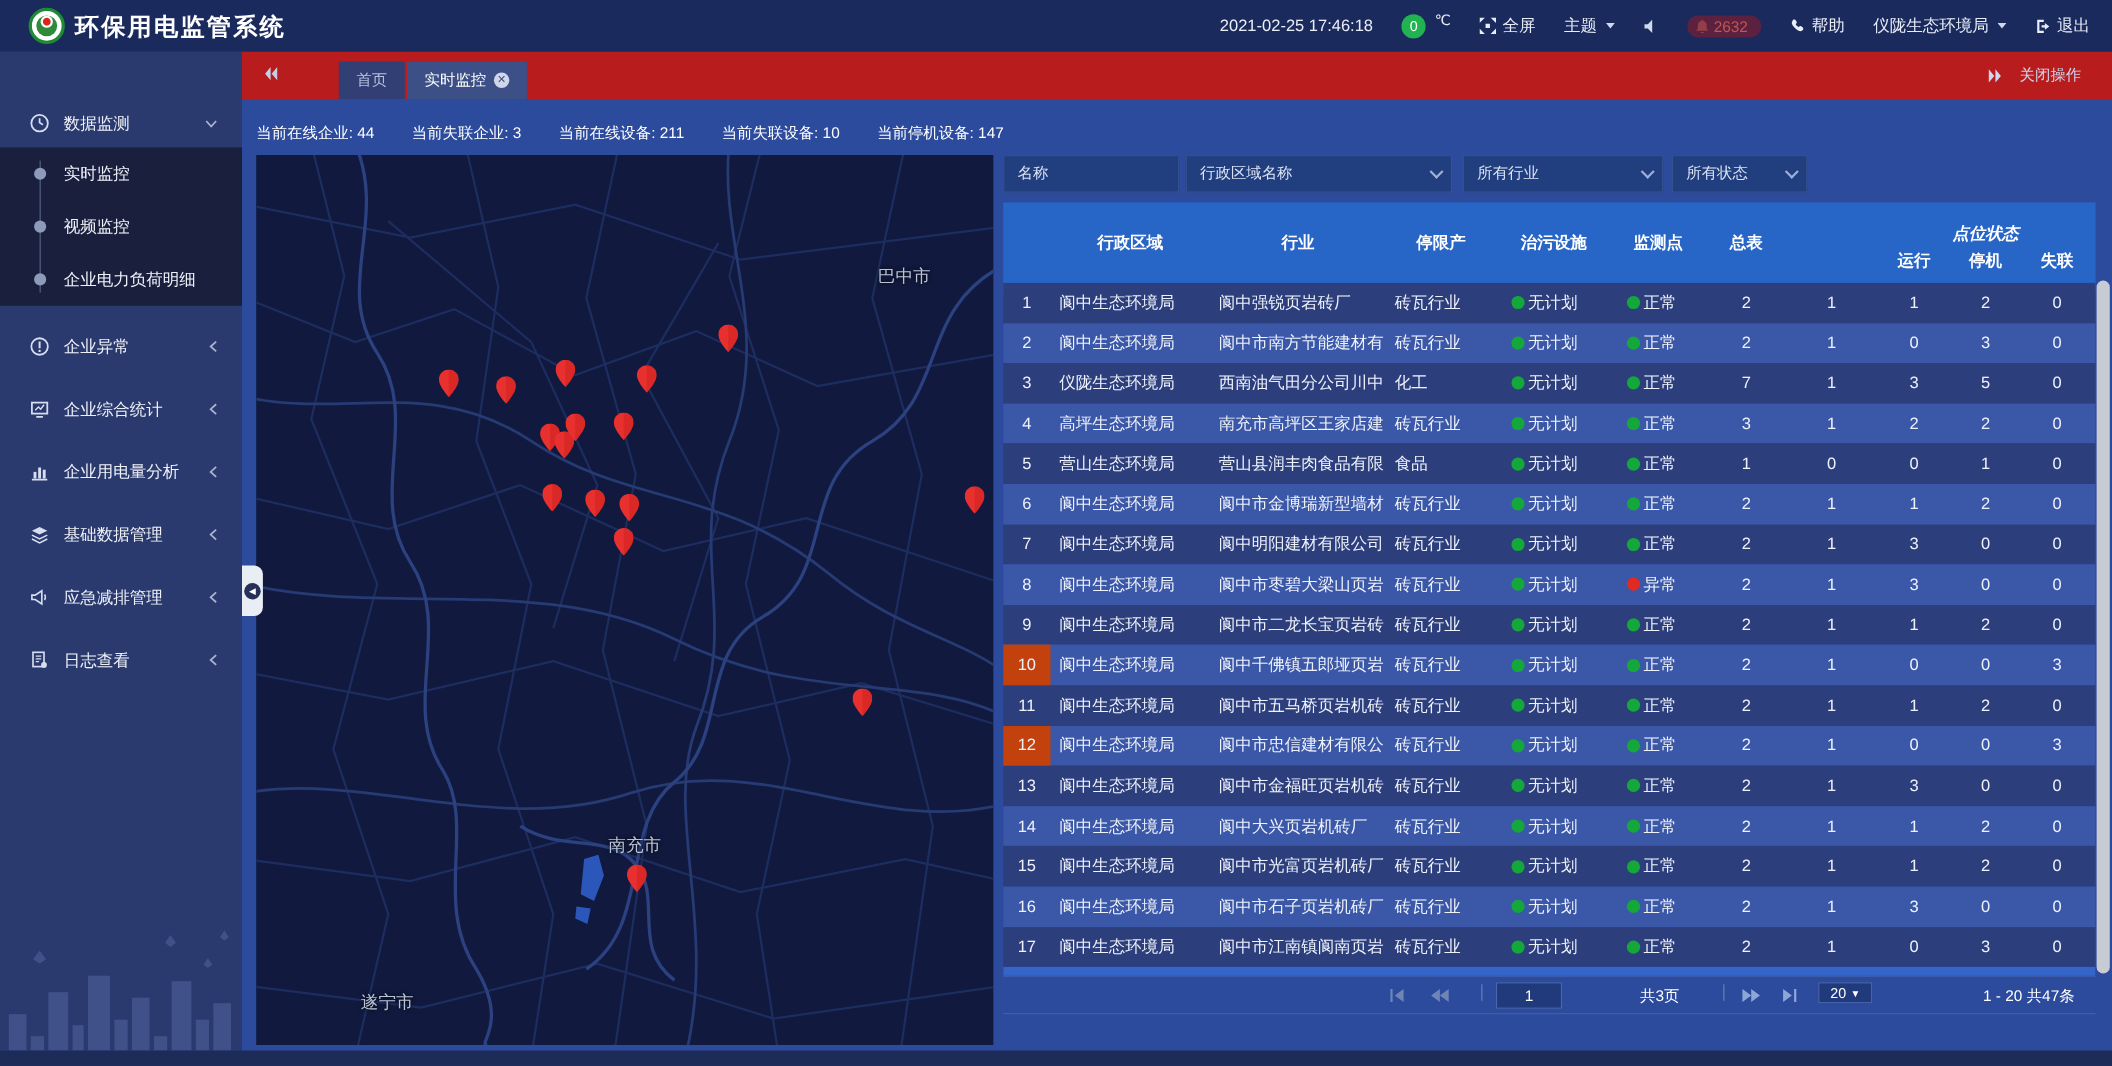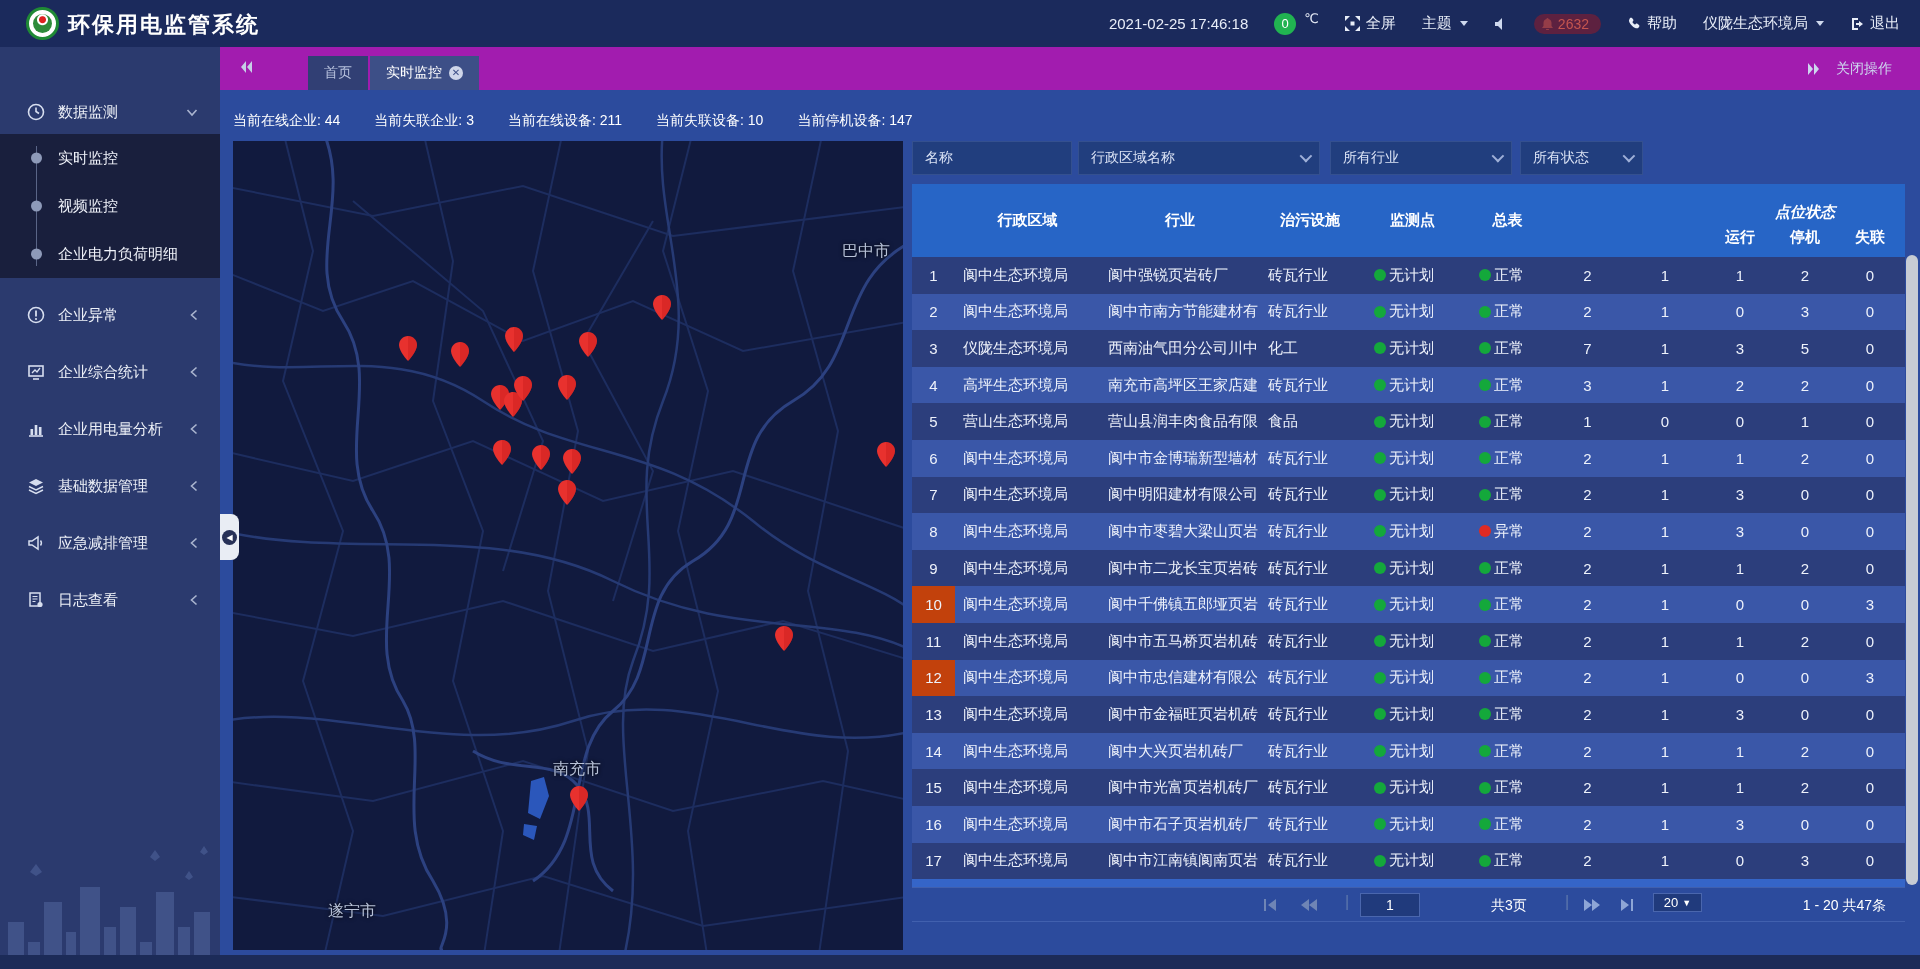--- a/index.html
+++ b/index.html
@@ -8,21 +8,21 @@
 #logo { position:absolute; left:26px; top:7px; width:33px; height:33px; border-radius:50%; background:#fff; border:3px solid #1f8a35; display:flex; align-items:center; justify-content:center; }
 #logo .inner { width:19px; height:19px; border-radius:50%; background:radial-gradient(circle at 50% 30%, #d22 0 3px, #fff 4px 5px, #2e8b3a 6px 100%); }
 #app-title { position:absolute; left:68px; top:10px; font-size:22px; font-weight:bold; letter-spacing:2px; color:#fff; }
 #topbar-right { position:absolute; right:20px; top:0; height:47px; display:flex; align-items:center; gap:26px; font-size:15px; color:#e8edf8; }
 .temp-badge { width:22px; height:22px; border-radius:50%; background:#21b351; color:#fff; font-size:13px; display:flex; align-items:center; justify-content:center; margin-right:-18px; }
 .temp-unit { font-size:13px; position:relative; top:-5px; }
 .tb-item { display:flex; align-items:center; gap:6px; cursor:pointer; }
 .caret-down { display:inline-block; width:0; height:0; border-left:4px solid transparent; border-right:4px solid transparent; border-top:5px solid #cfd9ee; margin-left:2px; }
 .notice-pill { background:#5d2140; border-radius:11px; padding:2px 12px 2px 24px; color:#c4554f; font-size:14px; position:relative; }
 .notice-pill .bell { position:absolute; left:8px; top:4px; opacity:.55; }
-#tabbar { position:absolute; left:220px; top:47px; width:1700px; height:43px; background:#a21caf; }
+#tabbar { position:absolute; left:220px; top:47px; width:1700px; height:43px; background:#b91c1c; }
 #tab-collapse-left { position:absolute; left:18px; top:12px; }
 .tabs { position:absolute; left:88px; bottom:0; display:flex; height:34px; }
 .tab { height:34px; padding:0 16px; display:flex; align-items:center; gap:7px; font-size:14px; color:#b7c1dd; background:#313f74; margin-right:2px; cursor:pointer; }
 .tab.active { background:#3d4f87; color:#fff; }
 .tab .close { width:14px; height:14px; border-radius:50%; background:#cfd6ea; color:#3d4f87; font-size:10px; line-height:14px; text-align:center; font-weight:bold; }
 #tabbar-right { position:absolute; right:28px; top:0; height:43px; display:flex; align-items:center; gap:14px; color:#cdd6ee; font-size:14px; }
 #sidebar { position:absolute; left:0; top:47px; width:220px; height:908px; background:#2b3a6e; overflow:hidden; }
 .menu-item { position:absolute; left:0; width:220px; height:44px; display:flex; align-items:center; color:#eef1f8; font-size:15px; cursor:pointer; }
 .menu-item .mi-icon { width:20px; margin-left:26px; margin-right:12px; display:flex; align-items:center; justify-content:center; color:#d7deef; }
 .menu-item .chev { position:absolute; right:22px; display:flex; align-items:center; }
@@ -322,21 +322,21 @@
       <g stroke="#2c4180" stroke-width="3" fill="none">
         <path d="M90 -10 C120 60 70 120 110 180 C150 240 100 310 140 370 C180 430 130 500 170 560 C200 610 160 680 200 740 C230 790 200 809 210 809"></path>
         <path d="M680 100 C600 140 630 220 560 260 C490 300 530 380 460 420 C400 455 430 530 380 570 C330 610 360 700 300 740"></path>
         <path d="M240 610 C280 635 320 615 345 645 C370 675 340 720 380 750"></path>
       </g>
       <g fill="#2e5ec9" opacity="0.9">
         <path d="M298 640 L311 636 L316 655 L307 678 L295 672 Z"></path>
         <path d="M291 683 L304 685 L301 699 L290 694 Z"></path>
       </g>
     </svg>
-  <div class="map-city" style="left: 565px; top: 100px; margin-left: 44px;">巴中市</div><div class="map-city" style="left: 320px; top: 618px;">南充市</div><div class="map-city" style="left: 95px; top: 760px;">遂宁市</div><div class="pin" style="left: 166px; top: 195px;"><svg width="18" height="25" viewBox="0 0 18 25">
+  <div class="map-city" style="left: 565px; top: 100px;">巴中市</div><div class="map-city" style="left: 320px; top: 618px;">南充市</div><div class="map-city" style="left: 95px; top: 760px;">遂宁市</div><div class="pin" style="left: 166px; top: 195px;"><svg width="18" height="25" viewBox="0 0 18 25">
           <path d="M9 0C4 0 0 4 0 9c0 6.5 9 16 9 16s9-9.5 9-16c0-5-4-9-9-9z" fill="#e8312e"></path>
           <path d="M9 25s9-9.5 9-16c0-5-4-9-9-9v25z" fill="#c9201d" opacity="0.45"></path>
         </svg></div><div class="pin" style="left: 218px; top: 201px;"><svg width="18" height="25" viewBox="0 0 18 25">
           <path d="M9 0C4 0 0 4 0 9c0 6.5 9 16 9 16s9-9.5 9-16c0-5-4-9-9-9z" fill="#e8312e"></path>
           <path d="M9 25s9-9.5 9-16c0-5-4-9-9-9v25z" fill="#c9201d" opacity="0.45"></path>
         </svg></div><div class="pin" style="left: 272px; top: 186px;"><svg width="18" height="25" viewBox="0 0 18 25">
           <path d="M9 0C4 0 0 4 0 9c0 6.5 9 16 9 16s9-9.5 9-16c0-5-4-9-9-9z" fill="#e8312e"></path>
           <path d="M9 25s9-9.5 9-16c0-5-4-9-9-9v25z" fill="#c9201d" opacity="0.45"></path>
         </svg></div><div class="pin" style="left: 346px; top: 191px;"><svg width="18" height="25" viewBox="0 0 18 25">
           <path d="M9 0C4 0 0 4 0 9c0 6.5 9 16 9 16s9-9.5 9-16c0-5-4-9-9-9z" fill="#e8312e"></path>
@@ -395,20 +395,21 @@
       <div class="fbox" style="left:608px; width:123px;">
           <span>所有状态</span>
           <span class="fchev"></span>
         </div>
     </div>
 
     <div id="thead">
         <div class="h-cell"></div>
         <div class="h-cell">行政区域</div>
         <div class="h-cell">行业</div>
+        <div class="h-cell">停限产</div>
         <div class="h-cell">治污设施</div>
         <div class="h-cell">监测点</div>
         <div class="h-cell">总表</div>
         <div class="h-group">点位状态</div>
         <div class="h-sub" style="grid-column:9">运行</div>
         <div class="h-sub" style="grid-column:10">停机</div>
         <div class="h-sub" style="grid-column:11">失联</div>
       </div>
     <div id="tbody">
         <div class="trow">

